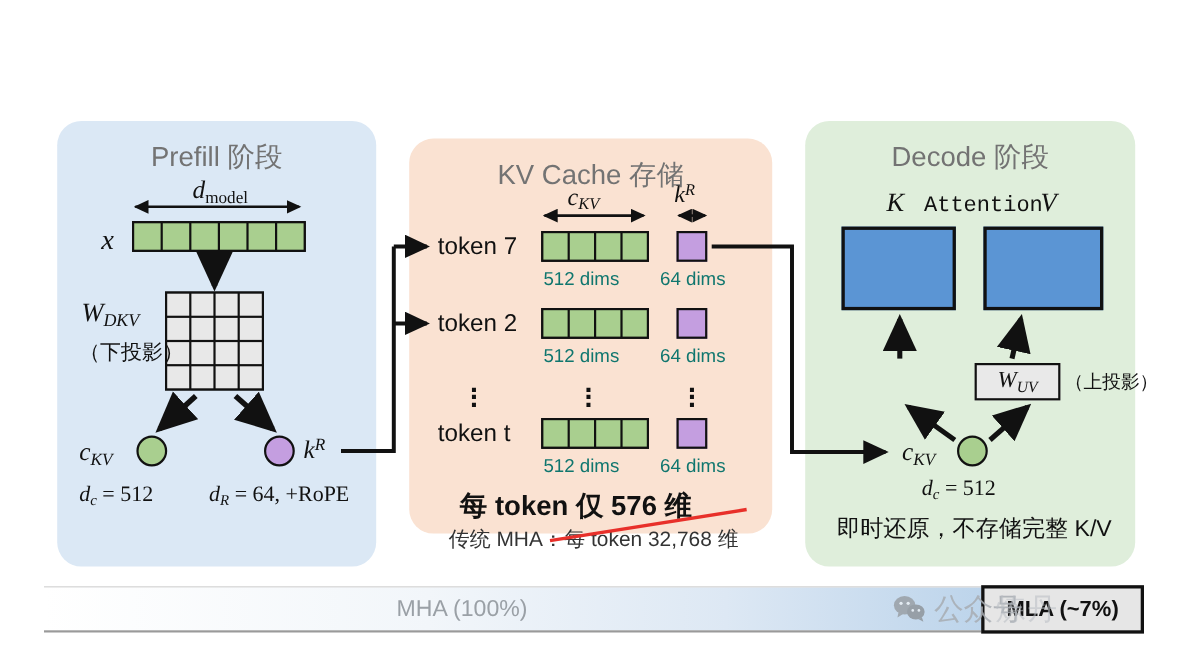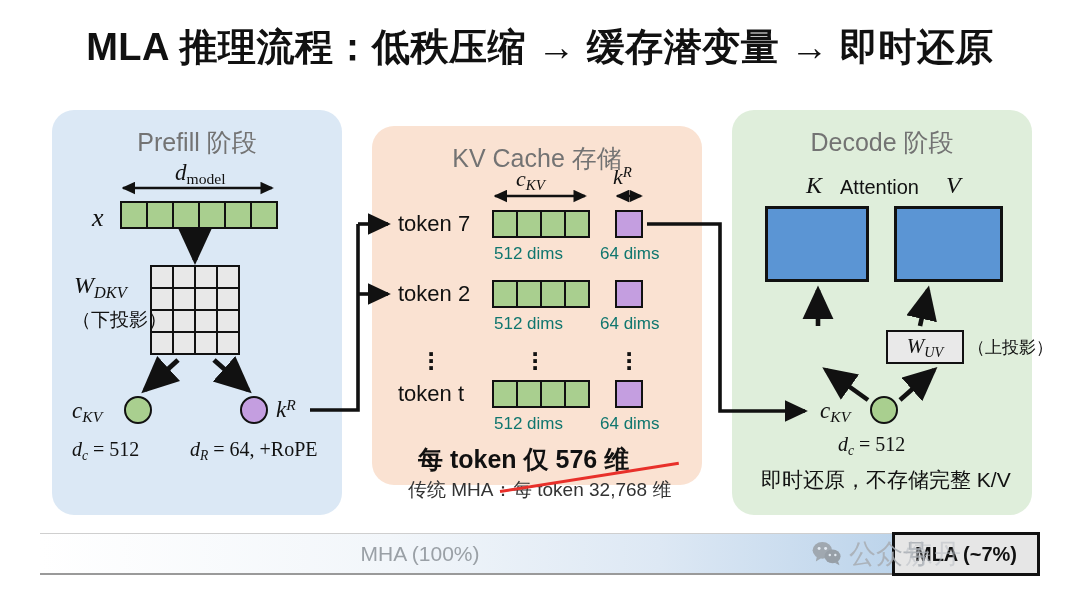--- a/index.html
+++ b/index.html
@@ -113,21 +113,20 @@
     position:absolute; left:905px; top:536px;
     font-size:27px; color:#b9bec4; opacity:.55; letter-spacing:2px;
   }
   .wechat { width:30px; height:26px; position:relative; }
 </style>
 </head>
 <body>
 
 <div class="stage">
 
-  <div class="title">MLA 推理流程：低秩压缩 → 缓存潜变量 → 即时还原</div>
 
   <div class="panel panel-prefill">
     <div class="panel-title">Prefill 阶段</div>
   </div>
 
   <div class="lbl math" style="left:175px; top:160px; font-size:23px;">
     <span>d</span><span class="subupr">model</span>
   </div>
 
   <div class="lbl math" style="left:92px; top:203px; font-size:26px;">x</div>
@@ -245,21 +244,21 @@
   <div class="note-big" style="left:418px; top:443px;">每 token 仅 576 维</div>
   <div class="note-sm" style="left:408px; top:477px; color:#333;">传统 MHA：</div>
   <div class="note-sm" style="left:513px; top:477px; color:#333;">每 token 32,768 维</div>
   <div class="strike" style="left:500px; top:490px; width:181px; transform:rotate(-9deg);"></div>
 
   <div class="panel panel-decode">
     <div class="panel-title">Decode 阶段</div>
   </div>
 
   <div class="lbl math" style="left:806px; top:172px; font-size:24px;">K</div>
-  <div class="lbl" style="left:840px; top:176px; font-size:20px;">Attention</div>
+  <div class="lbl" style="left:840px; top:176px; font-size:20px;font-family:Liberation Mono, monospace;">Attention</div>
   <div class="lbl math" style="left:946px; top:172px; font-size:24px;">V</div>
 
   <div class="blueblk" style="left:765px; top:206px; width:104px; height:76px;"></div>
   <div class="blueblk" style="left:894px; top:206px; width:109px; height:76px;"></div>
 
   <div class="wbox" style="left:886px; top:330px; width:78px; height:34px;">
     <span class="math"><span>W</span><span class="sub">UV</span></span>
   </div>
   <div class="lbl" style="left:968px; top:336px; font-size:17px;">（上投影）</div>
 

